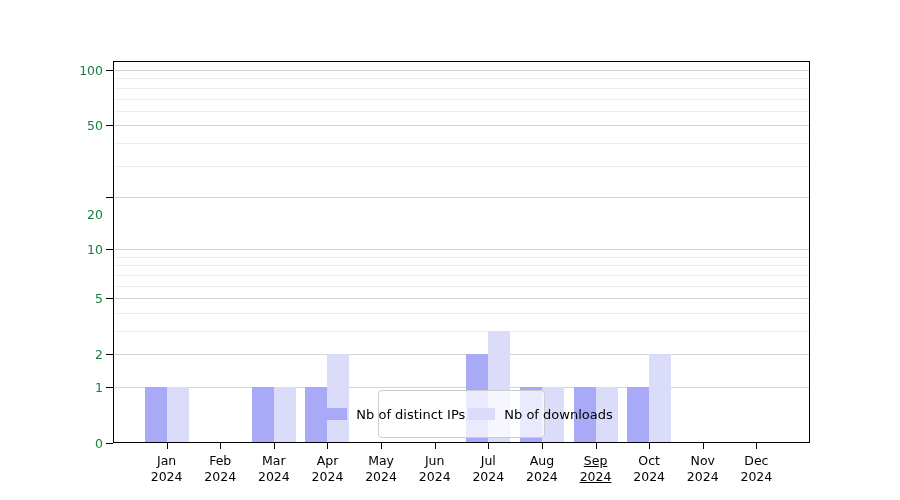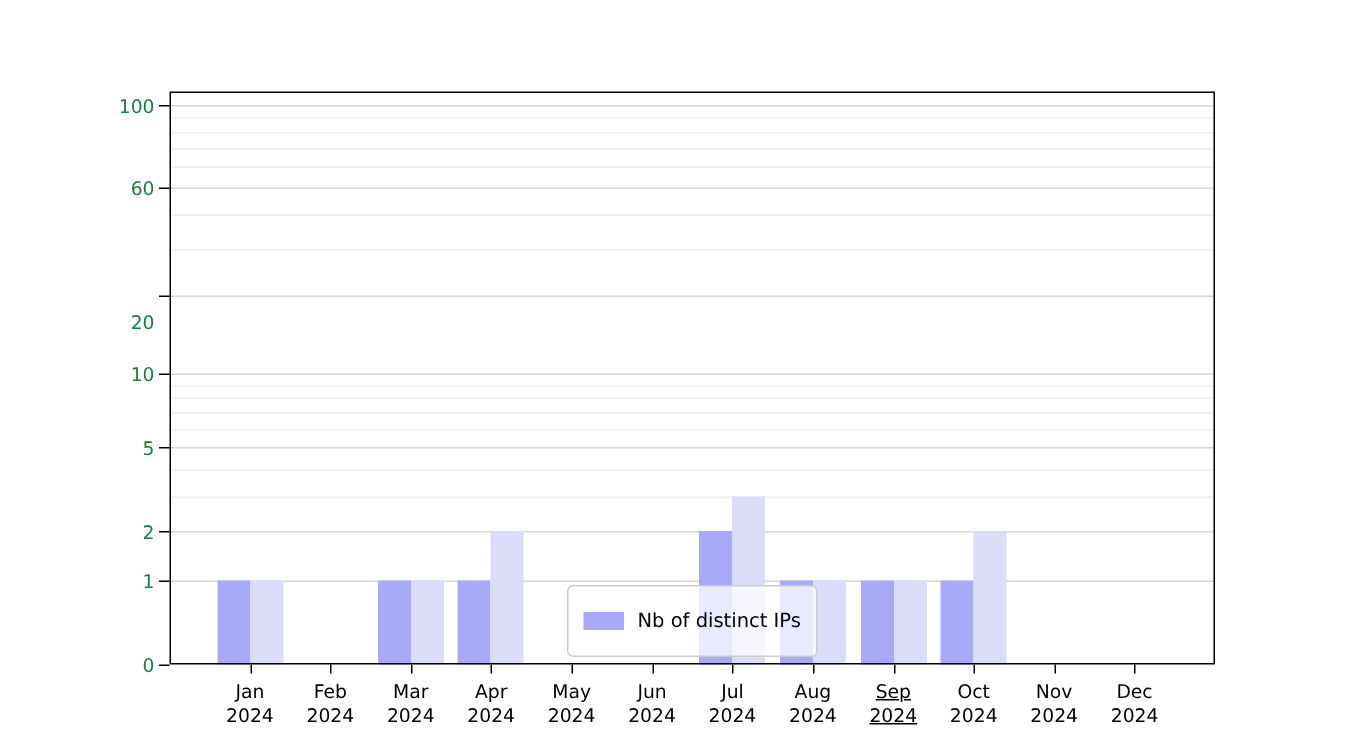--- a/index.html
+++ b/index.html
@@ -47,38 +47,42 @@
     white-space: pre;
   }
   .legend {
     position: absolute;
     left: 265px; top: 329px;
     width: 167px; height: 48px;
     box-sizing: border-box;
     background: rgba(255,255,255,0.75);
     border: 1px solid #cccccc;
     border-radius: 4px;
-    display: flex; flex-direction: column; justify-content: center;
+    display: flex; flex-direction: row; justify-content: center;
     gap: 3px; padding-left: 10px;
     z-index: 5;
   }
   .legend-row { display: flex; align-items: center; }
   .legend-swatch { width: 27px; height: 12px; margin-right: 9px; flex: 0 0 auto; }
   .legend-text { font-size: 13px; color: #000; white-space: nowrap; }
 </style>
 </head>
 <body>
 
 <div class="fig">
 
   <div class="plot" id="plot">
     <div class="legend">
       <div class="legend-row">
         <span class="legend-swatch" id="sw0" style="background: rgb(169, 170, 247);"></span>
         <span class="legend-text">Nb of distinct IPs</span>
+      </div>
+      <div class="legend-row">
+        <span class="legend-swatch" id="sw1" style="background: rgb(218, 220, 250);"></span>
+        <span class="legend-text">Nb of downloads</span>
       </div>
     </div>
   <div class="gridline" style="top: 269.979px; background: rgb(238, 238, 238);"></div>
       <div class="gridline" style="top: 251.948px; background: rgb(238, 238, 238);"></div>
       <div class="gridline" style="top: 224.759px; background: rgb(238, 238, 238);"></div>
       <div class="gridline" style="top: 213.969px; background: rgb(238, 238, 238);"></div>
       <div class="gridline" style="top: 204.452px; background: rgb(238, 238, 238);"></div>
       <div class="gridline" style="top: 195.938px; background: rgb(238, 238, 238);"></div>
       <div class="gridline" style="top: 104.514px; background: rgb(238, 238, 238);"></div>
       <div class="gridline" style="top: 81.9221px; background: rgb(238, 238, 238);"></div>
@@ -116,21 +120,21 @@
       <div class="ytick-label" style="left: 37px; top: 379.99px;">1</div>
       <div class="ytick-mark" style="left: 106px; top: 386.99px;"></div>
       <div class="ytick-label" style="left: 37px; top: 347.226px;">2</div>
       <div class="ytick-mark" style="left: 106px; top: 354.226px;"></div>
       <div class="ytick-label" style="left: 37px; top: 291.216px;">5</div>
       <div class="ytick-mark" style="left: 106px; top: 298.216px;"></div>
       <div class="ytick-label" style="left: 37px; top: 242.236px;">10</div>
       <div class="ytick-mark" style="left: 106px; top: 249.236px;"></div>
       <div class="ytick-label" style="left: 37px; top: 207px;">20</div>
       <div class="ytick-mark" style="left: 106px; top: 196.985px;"></div>
-      <div class="ytick-label" style="left: 37px; top: 118.286px;">60</div>
+      <div class="ytick-label" style="left: 37px; top: 118.286px;">50</div>
       <div class="ytick-mark" style="left: 106px; top: 125.286px;"></div>
       <div class="ytick-label" style="left: 37px; top: 63.0718px;">100</div>
       <div class="ytick-mark" style="left: 106px; top: 70.0718px;"></div>
       <div class="xtick-mark" style="left: 166.615px; top: 443px;"></div>
       <div class="xtick-label" style="left: 131.615px; top: 453px;">Jan
 2024</div>
       <div class="xtick-mark" style="left: 220.231px; top: 443px;"></div>
       <div class="xtick-label" style="left: 185.231px; top: 453px;">Feb
 2024</div>
       <div class="xtick-mark" style="left: 273.846px; top: 443px;"></div>

